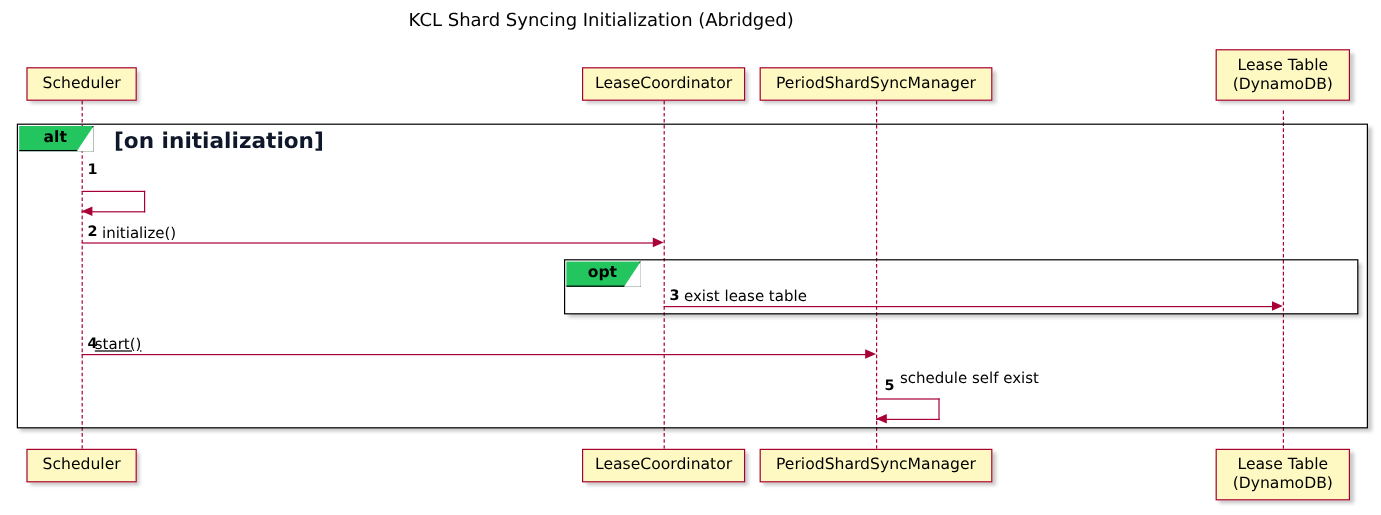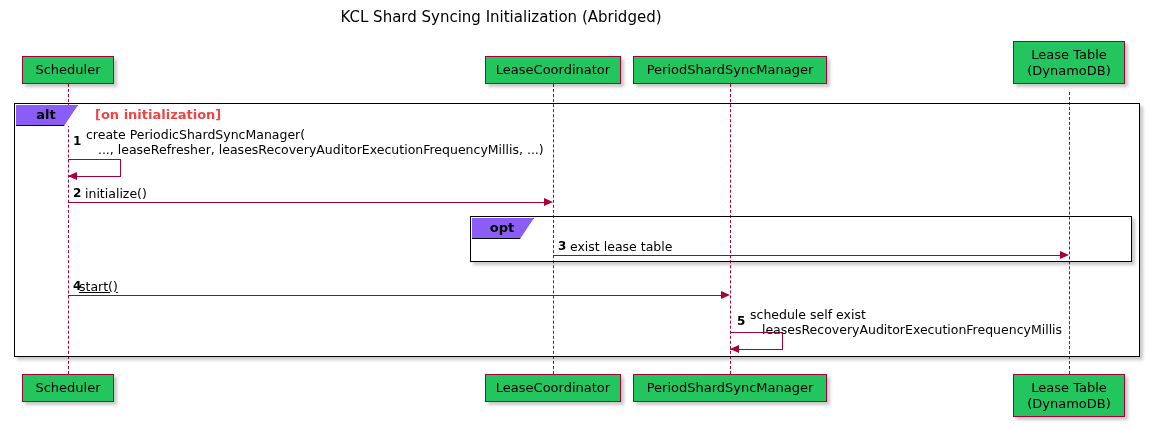--- a/index.html
+++ b/index.html
@@ -28,21 +28,21 @@
     text-align: center;
     font-size: 15px;
     color: #000000;
     white-space: pre;
   }
 
   
   .participant {
     position: absolute;
     box-sizing: border-box;
-    background: #22c55e;
+    background: #fef9c3;
     border: 1.5px solid #A80036;
     box-shadow: 3px 3px 3px rgba(0,0,0,0.22);
     color: #000000;
     font-size: 13px;
     line-height: 16px;
     text-align: center;
     display: flex;
     align-items: center;
     justify-content: center;
     white-space: pre;
@@ -60,21 +60,21 @@
   .fragment {
     position: absolute;
     box-sizing: border-box;
     border: 1.5px solid #000000;
     background: transparent;
     box-shadow: 3px 3px 3px rgba(0,0,0,0.22);
   }
   .fragment-label {
     position: absolute;
     box-sizing: border-box;
-    background: #8b5cf6;
+    background: #22c55e;
     border-right: 1.5px solid #000000;
     border-bottom: 1.5px solid #000000;
     font-size: 13px;
     font-weight: bold;
     color: #000000;
     text-align: center;
     line-height: 20px;
     height: 21px;
     white-space: pre;
   }
@@ -84,23 +84,23 @@
     right: -1.5px;
     top: 0;
     width: 0;
     height: 0;
     border-style: solid;
     border-width: 0 0 21px 14px;
     border-color: transparent transparent #FFFFFF transparent;
   }
   .fragment-guard {
     position: absolute;
-    font-size: 13px;
+    font-size: 18px;
     font-weight: bold;
-    color: #ef4444;
+    color: #0f172a;
     white-space: pre;
   }
 
   
   .msg-line {
     position: absolute;
     height: 0;
     border-top: 1.5px solid #A80036;
   }
   .msg-vline {
@@ -156,22 +156,20 @@
   <div class="fragment-guard" style="left:95px; top:107px;">[on initialization]</div>
 
   <div class="fragment" style="left:470px; top:216px; width:662px; height:46px;"></div>
   <div class="fragment-label" style="left:471.5px; top:217.5px; width:62px;">opt</div>
 
   <div class="msg-vline" style="left:120px; top:159px; height:18px;"></div>
   <div class="msg-line" style="left:68px; top:159px; width:53px;"></div>
   <div class="msg-line" style="left:68px; top:176px; width:53px;"></div>
   <div class="arrow-left" style="left:68px; top:172px;"></div>
   <div class="msg-seq" style="left:73px; top:134px;">1</div>
-  <div class="msg-text" style="left:86px; top:127px;">create PeriodicShardSyncManager(</div>
-  <div class="msg-text" style="left:86px; top:142px;">   ..., leaseRefresher, leasesRecoveryAuditorExecutionFrequencyMillis, ...)</div>
 
   <div class="msg-line" style="left:68px; top:202px; width:477px;"></div>
   <div class="arrow-right" style="left:544px; top:198px;"></div>
   <div class="msg-seq" style="left:73px; top:186px;">2</div>
   <div class="msg-text" style="left:85px; top:186px;text-align:center;">initialize()</div>
 
   <div class="msg-line" style="left:553px; top:255px; width:508px;"></div>
   <div class="arrow-right" style="left:1060px; top:251px;"></div>
   <div class="msg-seq" style="left:558px; top:239px;">3</div>
   <div class="msg-text" style="left:570px; top:239px;">exist lease table</div>
@@ -180,21 +178,20 @@
   <div class="arrow-right" style="left:721px; top:291px;"></div>
   <div class="msg-seq" style="left:73px; top:279px;">4</div>
   <div class="msg-text" style="left:79px; top:279px;text-decoration:underline;">start()</div>
 
   <div class="msg-vline" style="left:782px; top:332px; height:18px;"></div>
   <div class="msg-line" style="left:730px; top:332px; width:53px;"></div>
   <div class="msg-line" style="left:730px; top:349px; width:53px;"></div>
   <div class="arrow-left" style="left:730px; top:345px;"></div>
   <div class="msg-seq" style="left:737px; top:314px;">5</div>
   <div class="msg-text" style="left:750px; top:307px;">schedule self exist</div>
-  <div class="msg-text" style="left:750px; top:322px;">   leasesRecoveryAuditorExecutionFrequencyMillis</div>
 
   <div class="participant" style="left:22px; top:56px; width:92px; height:28px;">
     <span>Scheduler</span>
   </div>
 
   <div class="participant" style="left:485px; top:56px; width:136px; height:28px;">
     <span>LeaseCoordinator</span>
   </div>
 
   <div class="participant" style="left:633px; top:56px; width:194px; height:28px;">

